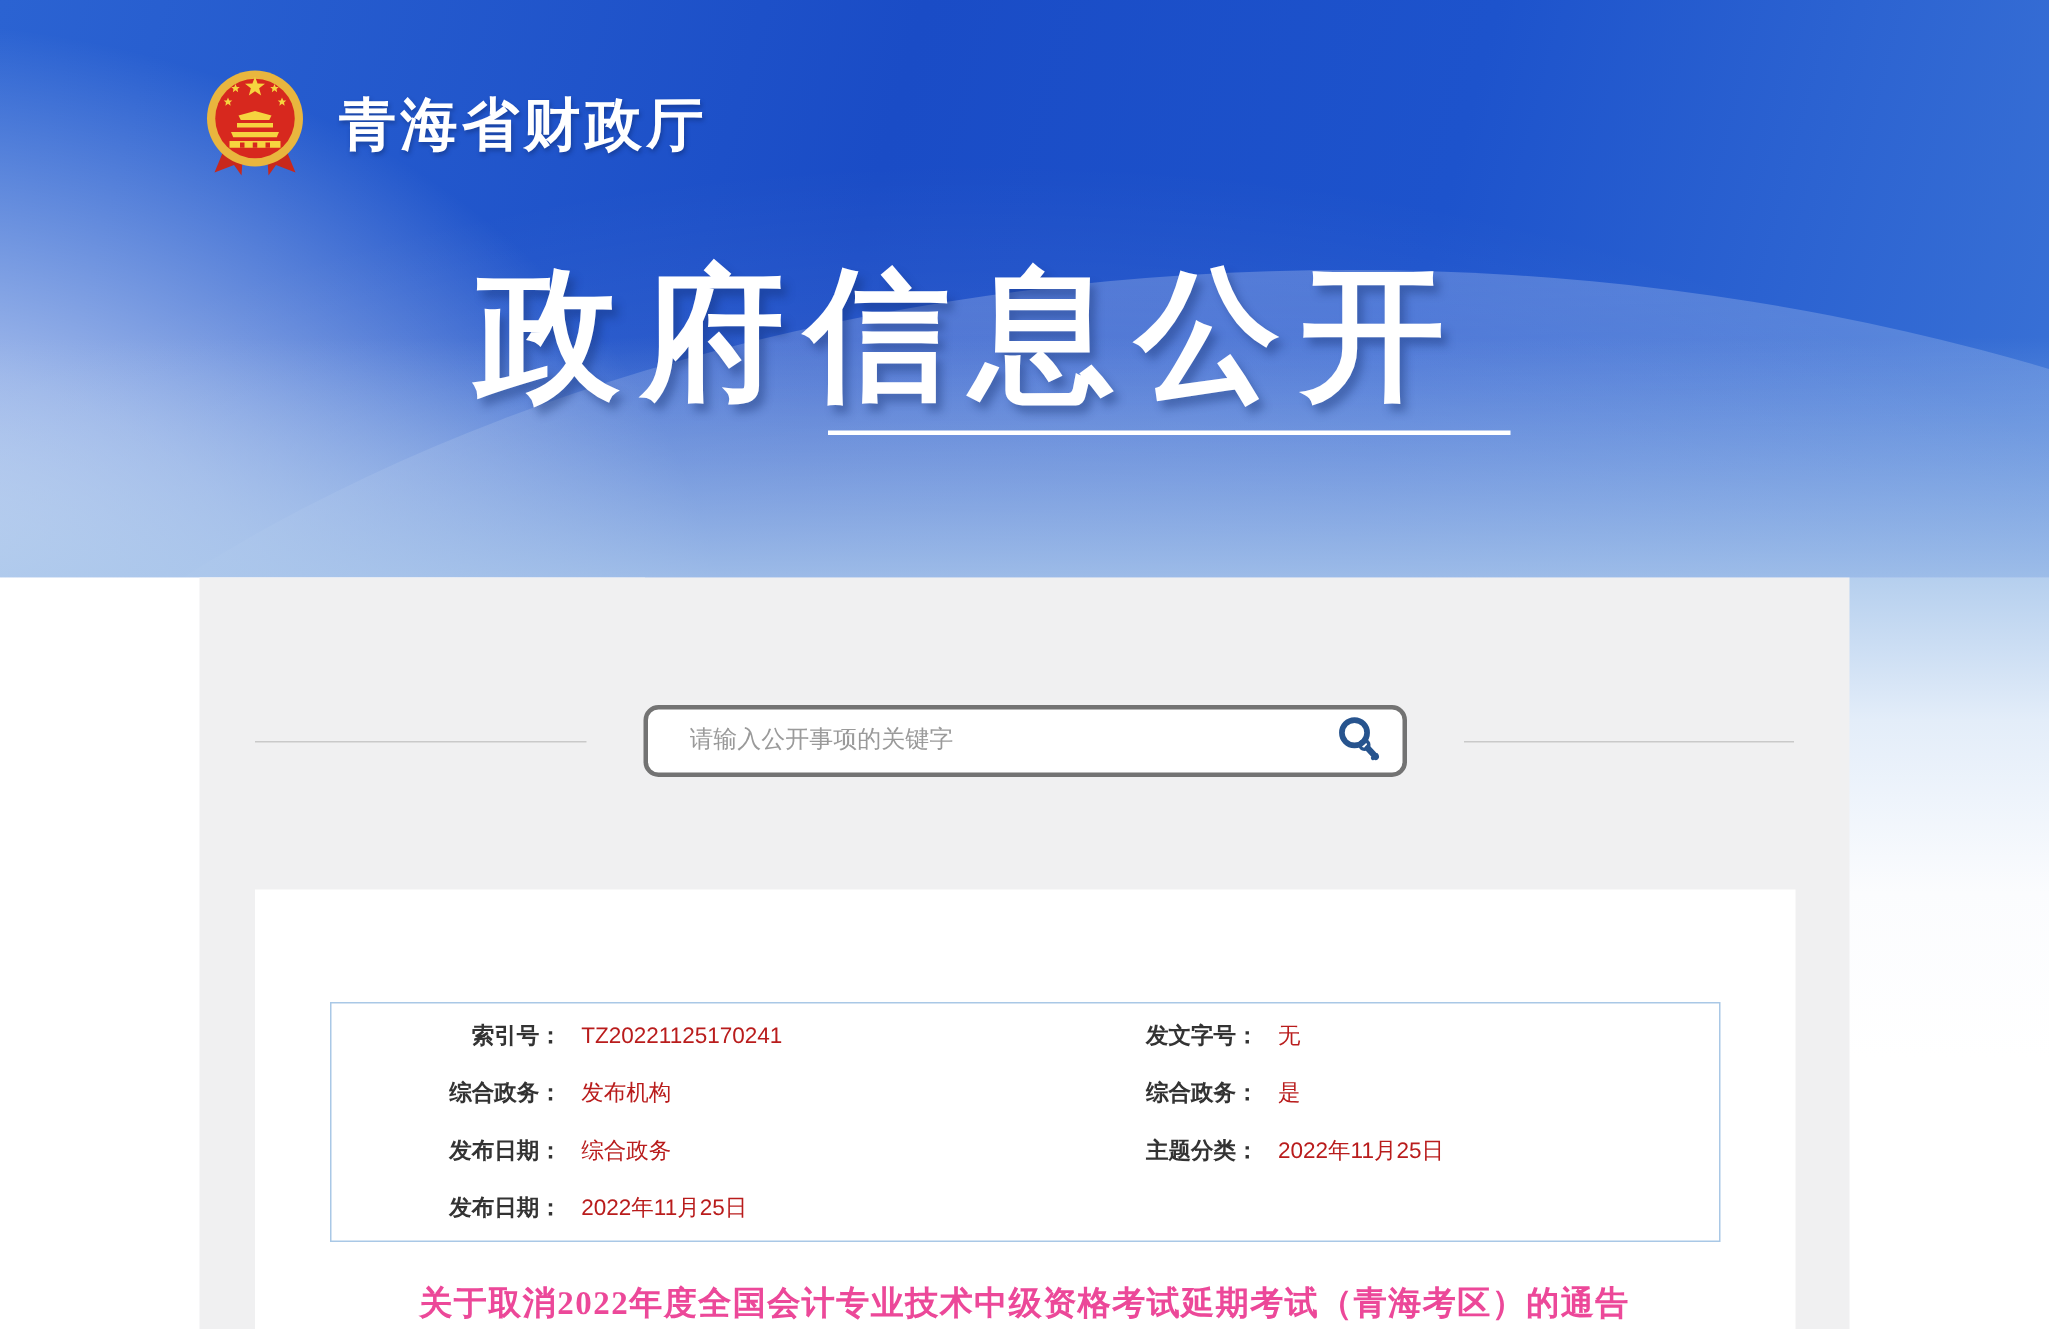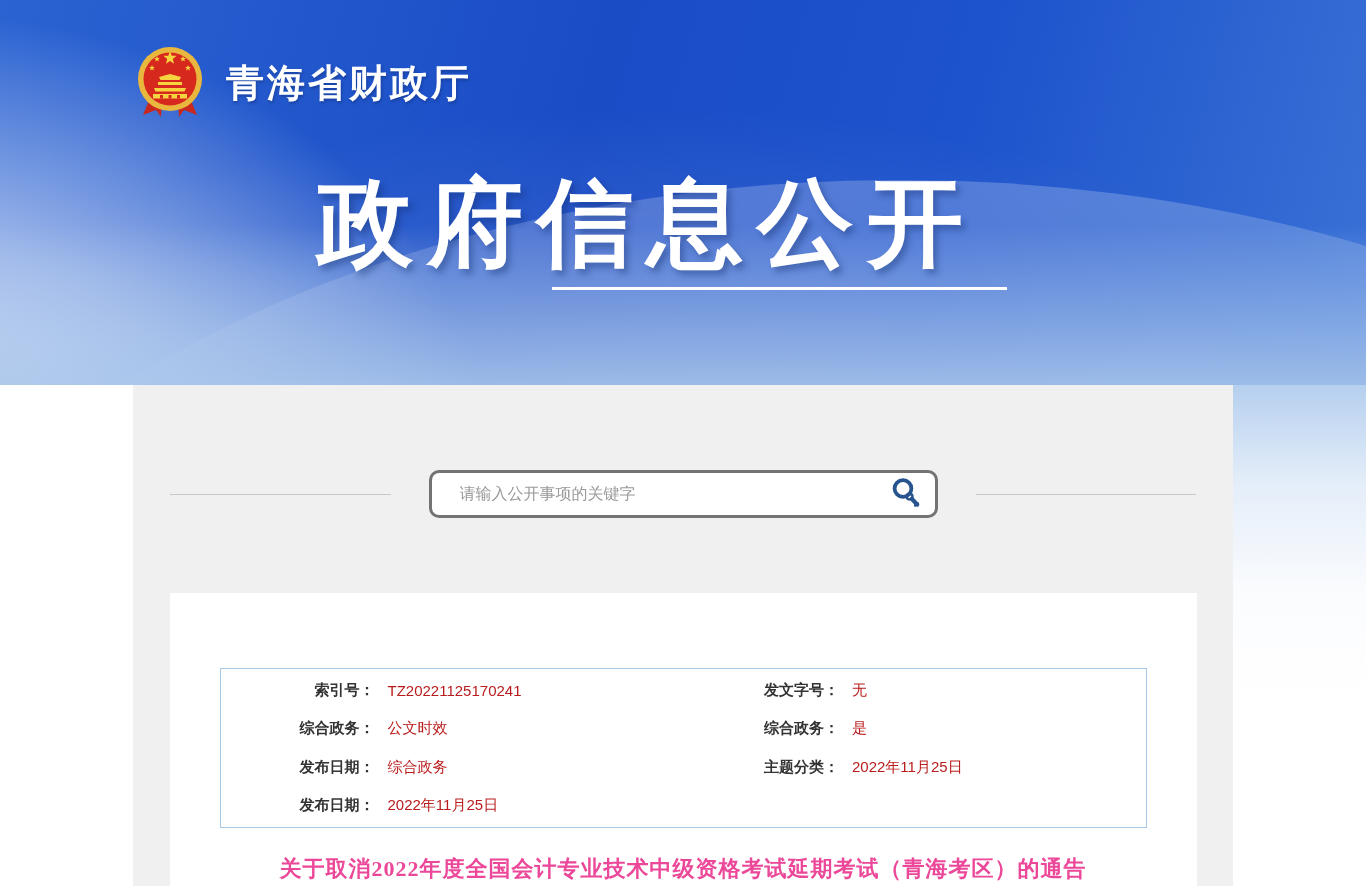--- a/index.html
+++ b/index.html
@@ -161,21 +161,21 @@
     <div class="panel">
 
       <div class="meta-table">
         <div class="meta-col left">
           <div class="meta-row">
             <span class="meta-label">索引号：</span>
             <span class="meta-value">TZ20221125170241</span>
           </div>
           <div class="meta-row">
             <span class="meta-label">综合政务：</span>
-            <span class="meta-value">公文时效</span>
+            <span class="meta-value">发布机构</span>
           </div>
           <div class="meta-row">
             <span class="meta-label">发布日期：</span>
             <span class="meta-value">综合政务</span>
           </div>
           <div class="meta-row">
             <span class="meta-label">发布日期：</span>
             <span class="meta-value">2022年11月25日</span>
           </div>
         </div>

